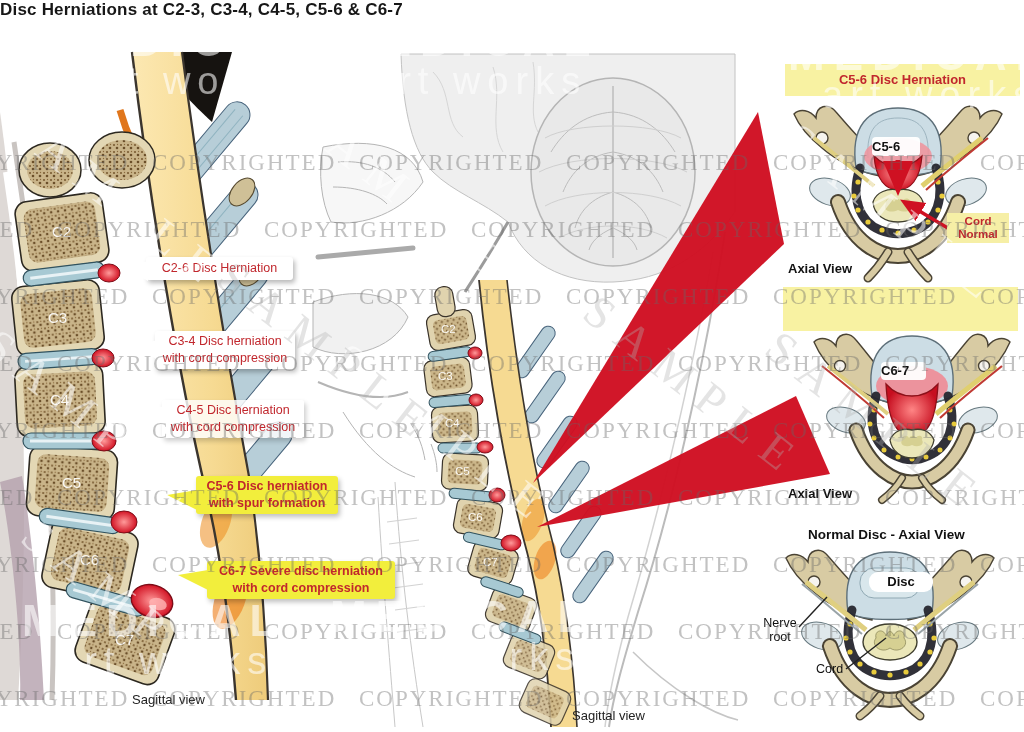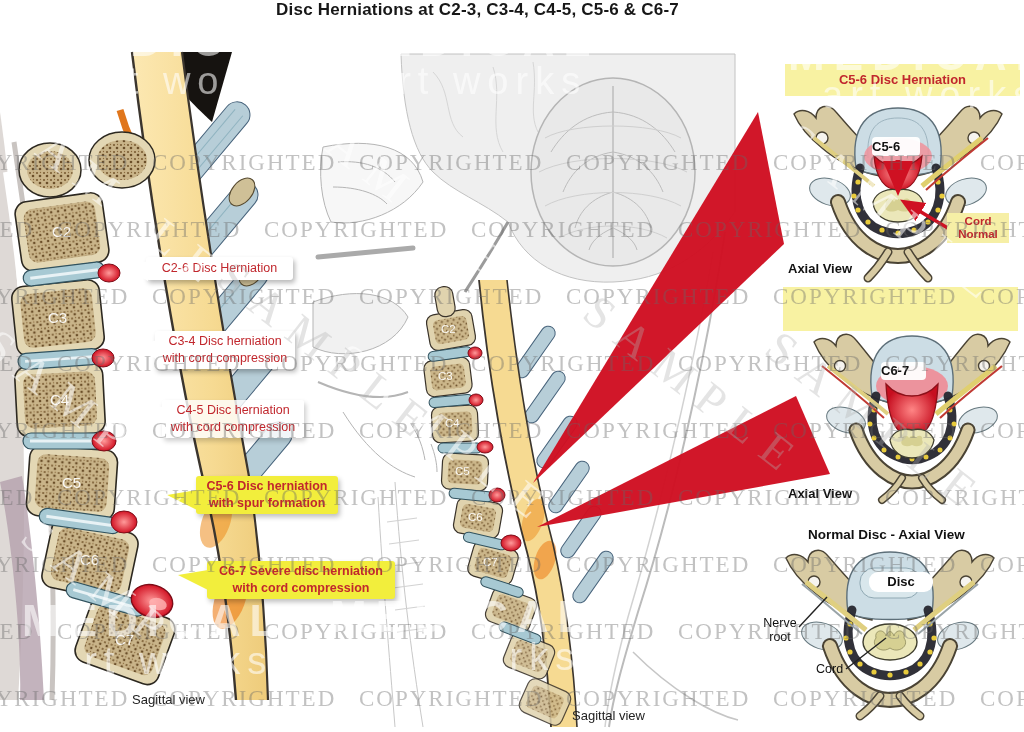--- a/index.html
+++ b/index.html
@@ -4,21 +4,21 @@
 <style>
   html,body{margin:0;padding:0;background:#ffffff;}
   .canvas{position:relative;width:1024px;height:732px;background:#ffffff;overflow:hidden;
           font-family:"Liberation Sans",sans-serif;}
   .abs{position:absolute;}
   svg{position:absolute;overflow:visible;}
 
   
   .title1{left:0;top:6;width:1024px;text-align:center;font-size:15px;font-weight:bold;
           color:#d40f2a;letter-spacing:.3px;}
-  .title2{left:0;top:25;width:955px;text-align:center;font-size:17px;font-weight:bold;
+  .title2{left:0;top:25;width:955px;font-size:17px;font-weight:bold;
           color:#171717;letter-spacing:.2px;}
 
   
   .callout{position:absolute;z-index:5;color:#c1272d;font-size:12.5px;text-align:center;
            border-radius:3px;line-height:17px;padding:2px 4px;}
   .callout.white{background:#ffffff;box-shadow:2px 3px 5px rgba(0,0,0,.28);}
   .callout.white-tr{background:rgba(255,255,255,.82);box-shadow:2px 3px 5px rgba(0,0,0,.2);}
   .callout.yellow{background:#f2ee3c;font-weight:bold;box-shadow:2px 3px 5px rgba(0,0,0,.25);}
   .tail{position:absolute;width:0;height:0;z-index:5;}
   .tail.white{border-top:6px solid transparent;border-bottom:14px solid transparent;border-right:24px solid #ffffff;}

